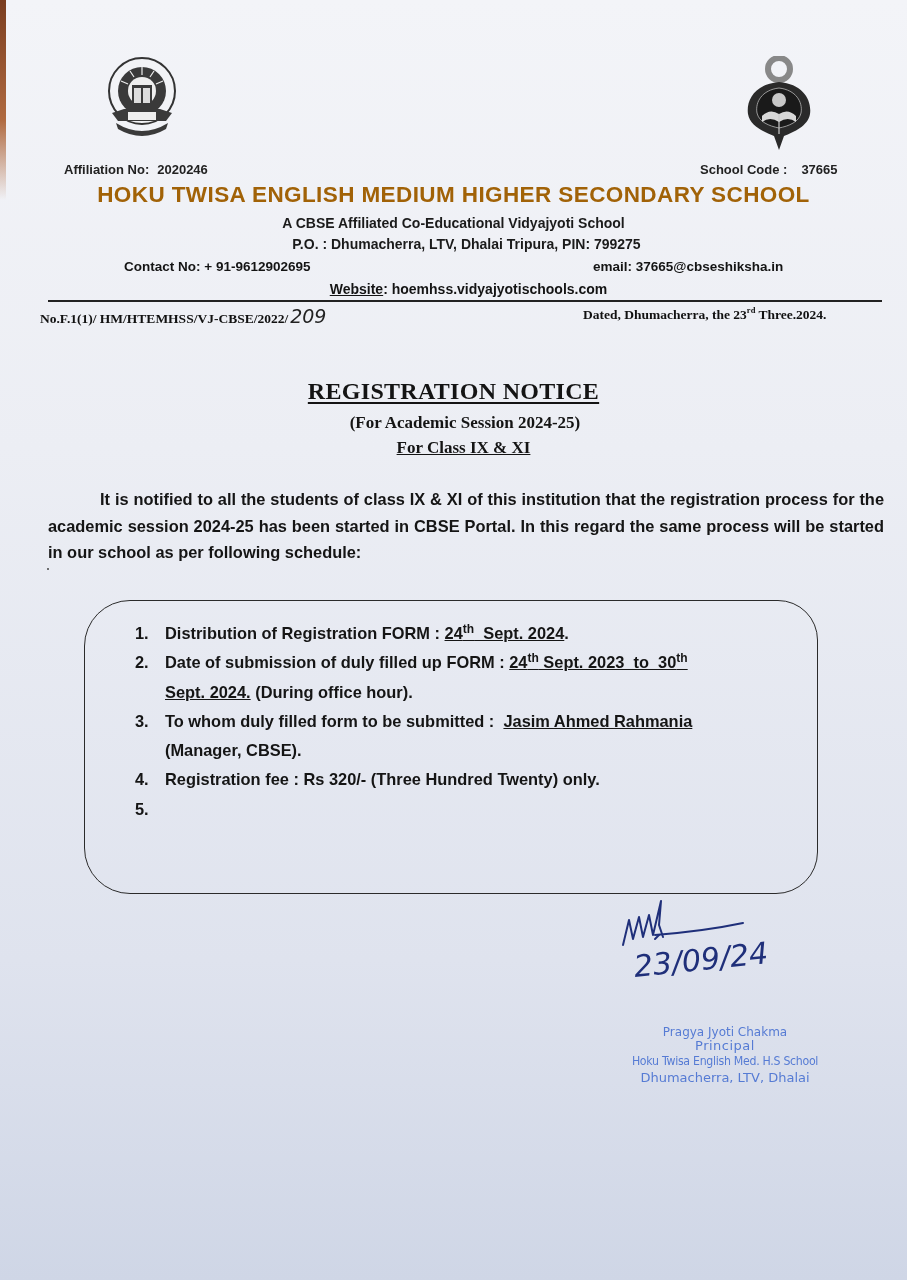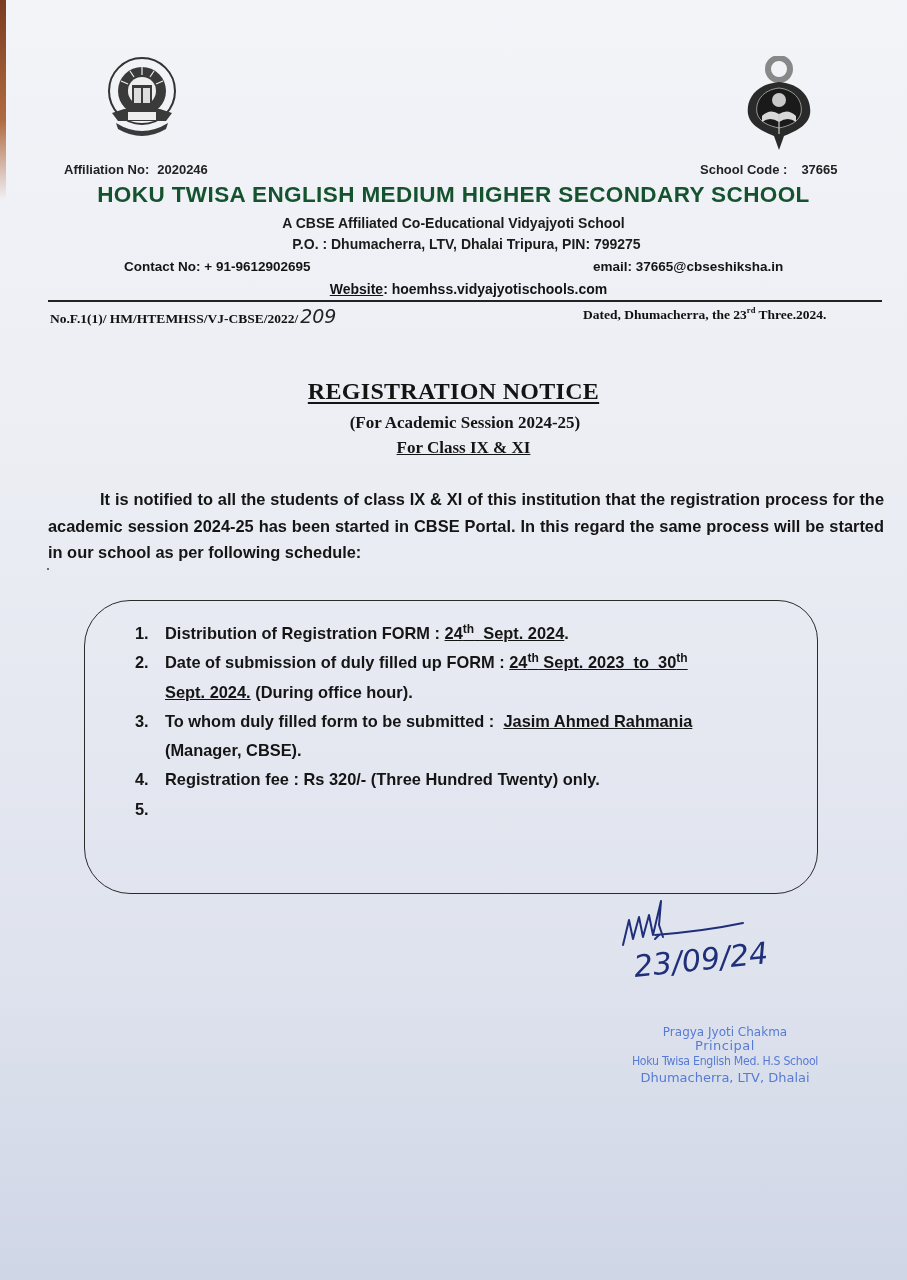--- a/index.html
+++ b/index.html
@@ -22,34 +22,34 @@
   .logo-left { left: 104px; top: 55px; width: 76px; height: 84px; }
   .logo-right { left: 740px; top: 56px; width: 78px; height: 96px; }
 
   .affil { left: 64px; top: 162px; font-size: 13px; font-weight: bold; color: #222; }
   .affil .val { margin-left: 8px; }
   .school-code { left: 700px; top: 162px; font-size: 13px; font-weight: bold; color: #222; text-align: right; }
   .school-code .val { margin-left: 14px; }
 
   .school-name {
     left: 0; width: 907px; top: 182px; text-align: center;
-    font-size: 22.5px; font-weight: bold; letter-spacing: 0.4px; color: #14532d;
+    font-size: 22.5px; font-weight: bold; letter-spacing: 0.4px; color: #a16207;
   }
   .sub-line { left: 0; width: 907px; text-align: center; font-size: 14px; font-weight: bold; color: #1b1b1b; }
   .tagline { top: 215px; }
   .address { top: 236px; margin-left: 13px; }
   .contact { left: 124px; top: 259px; font-size: 13.5px; font-weight: bold; }
   .email { left: 593px; top: 259px; font-size: 13.5px; font-weight: bold; }
   .email .addr { }
   .website { left: 0; width: 907px; top: 281px; text-align: center; font-size: 14px; font-weight: bold; padding-left: 30px; }
   .website .lbl { text-decoration: underline; }
 
   .rule { left: 48px; top: 300px; width: 834px; height: 2px; background: #222; }
 
-  .ref-no { left: 50px; top: 305px; font-size: 13.5px; font-weight: bold; color: #111; }
+  .ref-no { left: 40px; top: 305px; font-size: 13.5px; font-weight: bold; color: #111; }
   .ref-hand { font-family: "DejaVu Sans", sans-serif; font-weight: normal; font-size: 19px; font-style: italic; color: #222; margin-left: 2px; }
   .dated { left: 583px; top: 305px; font-size: 13.5px; font-weight: bold; color: #111; }
   .dated sup { font-size: 8.5px; }
 
   .title {
     left: 0; width: 907px; top: 378px; text-align: center;
     font-size: 24px; font-weight: bold; letter-spacing: 0.3px;
   }
   .title span { text-decoration: underline; text-decoration-thickness: 2px; text-underline-offset: 3px; }
   .session { left: 0; width: 930px; top: 413px; text-align: center; font-size: 17px; font-weight: bold; }

